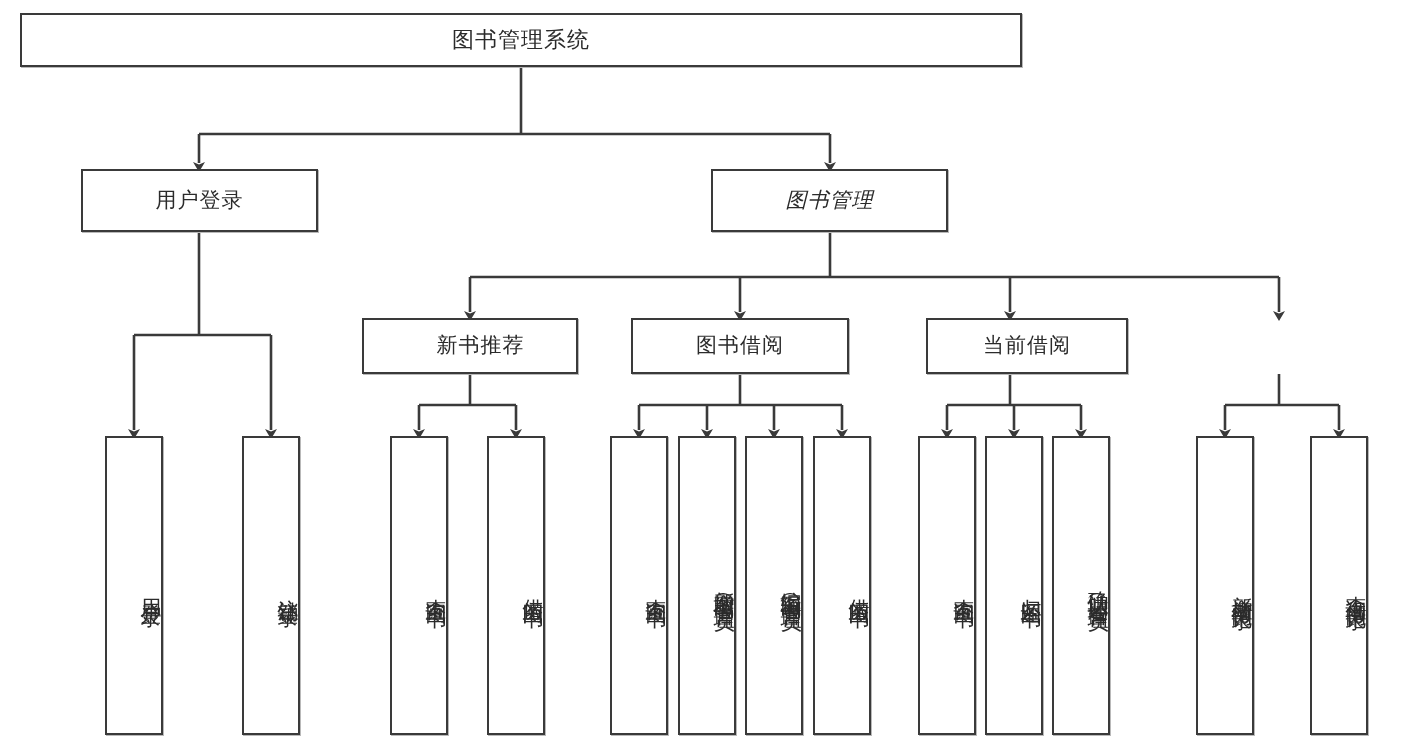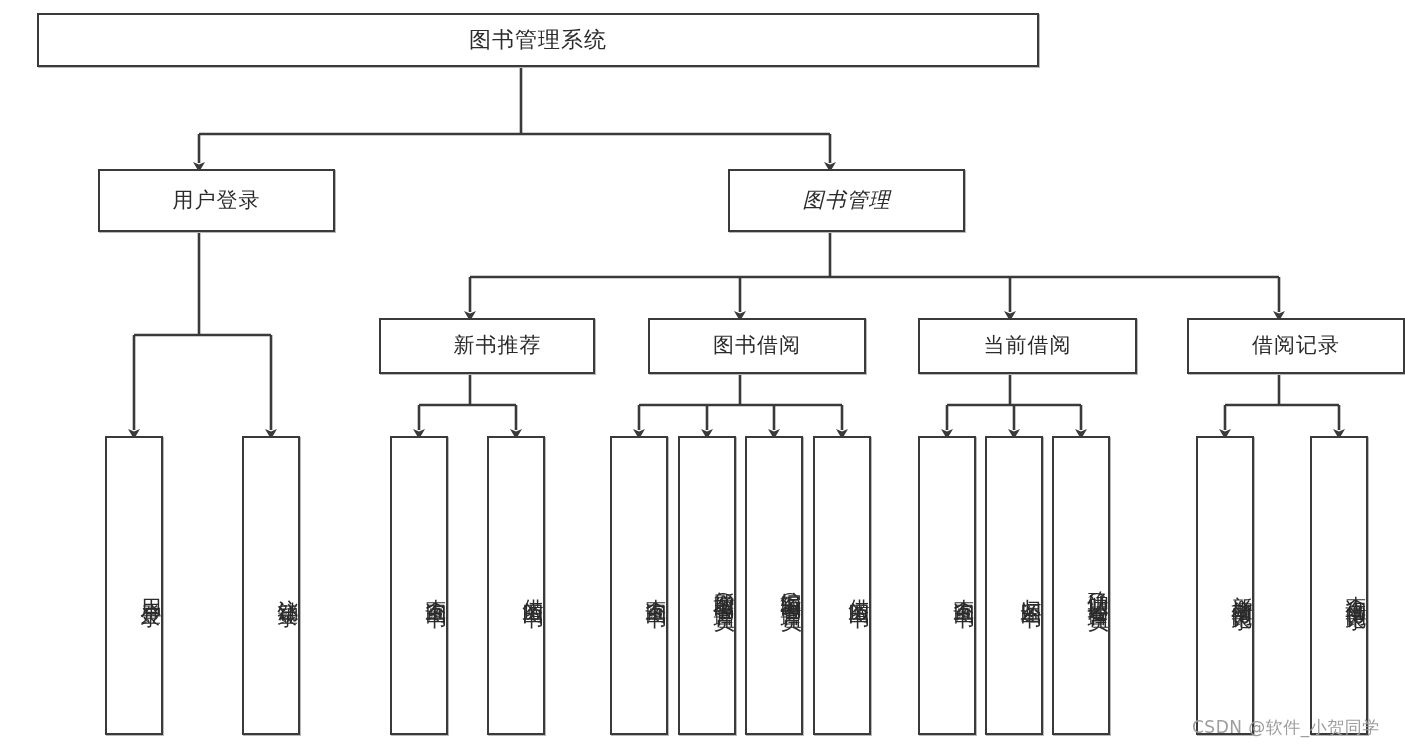--- a/index.html
+++ b/index.html
@@ -35,21 +35,20 @@
     display: flex;
     align-items: center;
     justify-content: center;
     color: #2b2b2b;
   }
   .node.horiz {
     font-size: 21px;
     letter-spacing: 1px;
     line-height: 1.2;
     text-align: center;
-    margin-left: 17px;
   }
   .node.root {
     font-size: 22px;
   }
   .node.leaf {
     writing-mode: vertical-rl;
     text-orientation: upright;
     font-size: 21px;
     letter-spacing: 3px;
     line-height: 1.0;
@@ -142,25 +141,22 @@
   <div class="node horiz" style="left:711px; top:169px; width:237px; height:63px;font-style:italic;">
     <span>图书管理</span>
   </div>
 
   <div class="node horiz" style="left:362px; top:318px; width:216px; height:56px;padding-left:21px;">
     <span>新书推荐</span>
   </div>
   <div class="node horiz" style="left:631px; top:318px; width:218px; height:56px;justify-content:center;">
     <span>图书借阅</span>
   </div>
-  <div class="node horiz" style="left:901px; top:318px; width:219px; height:56px;justify-content:center;">
+  <div class="node horiz" style="left:926px; top:318px; width:202px; height:56px;justify-content:center;">
     <span>当前借阅</span>
-  </div>
-  <div class="node horiz" style="left:1170px; top:318px; width:218px; height:56px;">
-    <span>借阅记录</span>
   </div>
 
   <div class="node leaf" style="left:105px; top:436px; width:58px; height:299px;">
     <span class="vtext">用户登录</span>
   </div>
   <div class="node leaf" style="left:242px; top:436px; width:58px; height:299px;">
     <span class="vtext">注销登录</span>
   </div>
 
   <div class="node leaf" style="left:390px; top:436px; width:58px; height:299px;">
@@ -193,15 +189,14 @@
     <span class="vtext">确认归还（管理员）</span>
   </div>
 
   <div class="node leaf" style="left:1196px; top:436px; width:58px; height:299px;">
     <span class="vtext">新增借阅记录</span>
   </div>
   <div class="node leaf" style="left:1310px; top:436px; width:58px; height:299px;">
     <span class="vtext">查询借阅记录</span>
   </div>
 
-  <div class="watermark" style="left:1192px; top:716px;">CSDN @软件_小贺同学</div>
 
 </div>
 
 </body></html>

